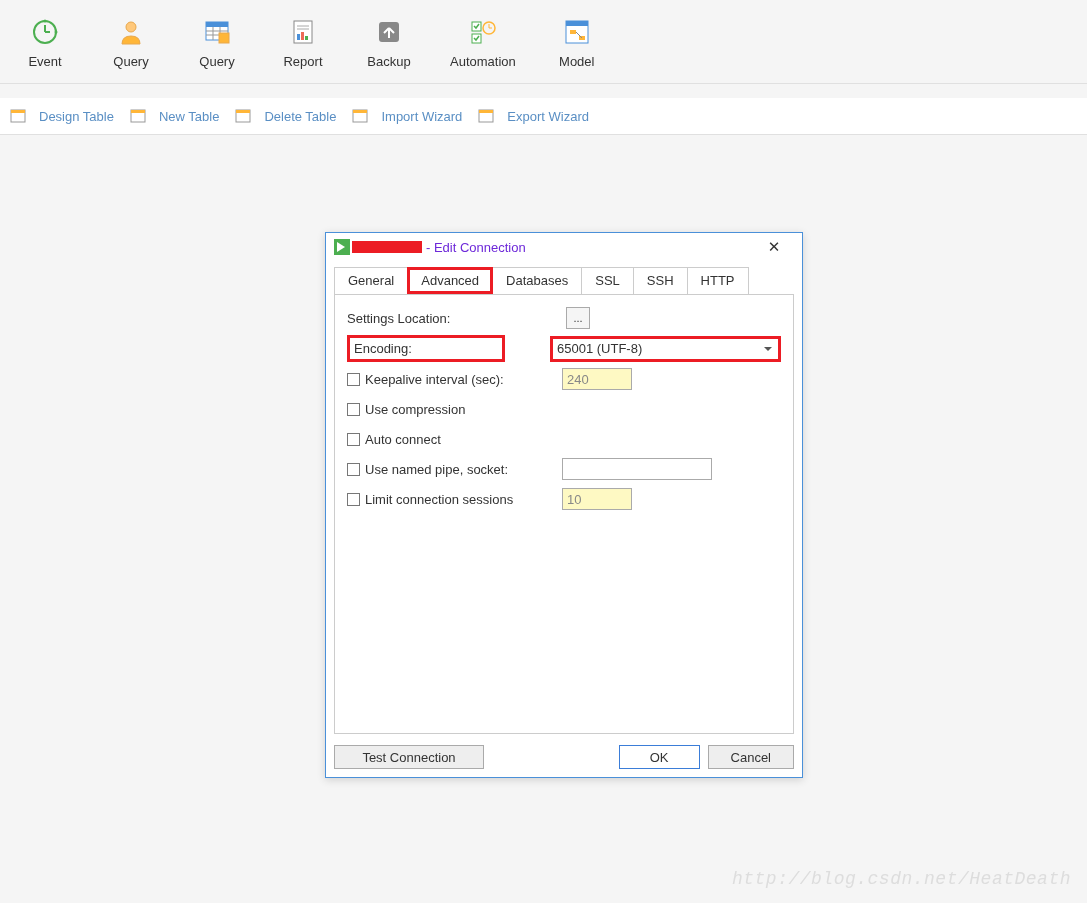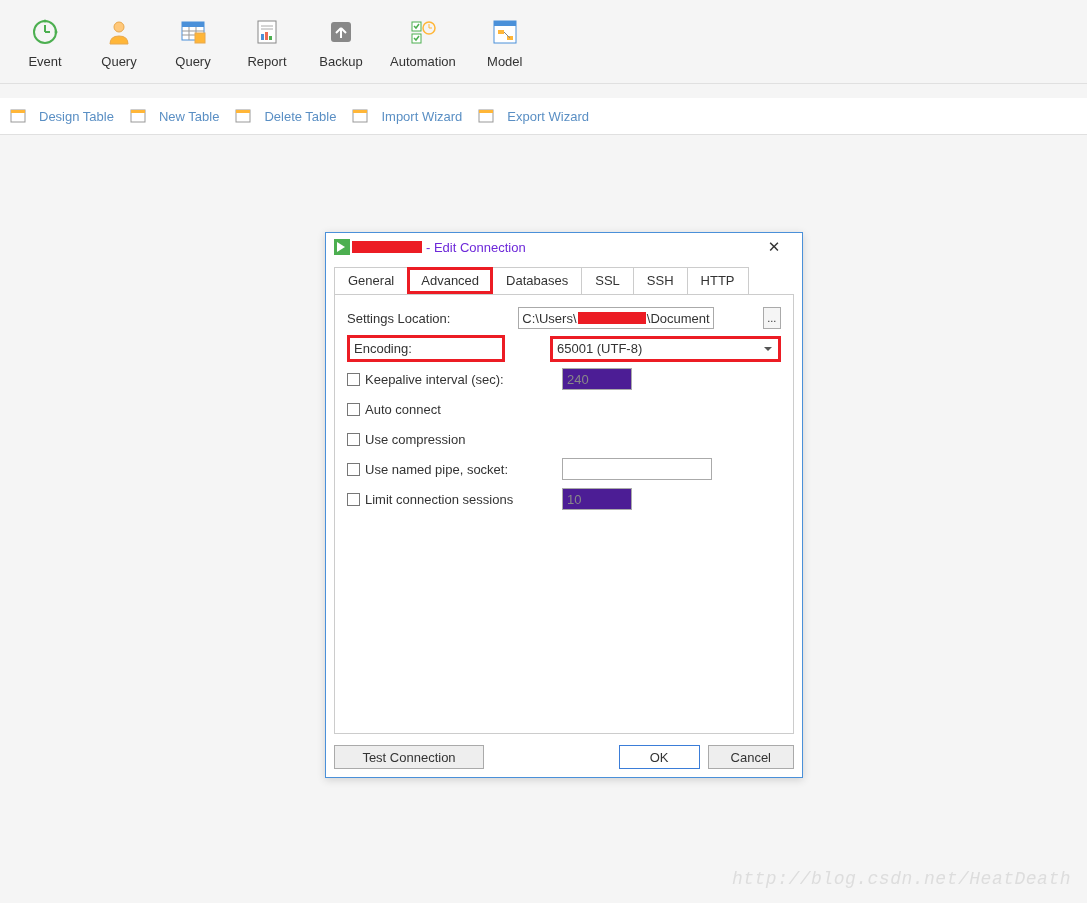--- a/index.html
+++ b/index.html
@@ -12,21 +12,21 @@
       height: 903px;
       position: relative;
       overflow: hidden;
     }
 
     
     .main-toolbar {
       background: #f5f5f5;
       padding: 18px 20px 14px;
       display: flex;
-      gap: 24px;
+      gap: 36px;
       border-bottom: 1px solid #e0e0e0;
     }
     .toolbar-item {
       display: flex;
       flex-direction: column;
       align-items: center;
       gap: 8px;
       cursor: pointer;
       min-width: 50px;
     }
@@ -149,21 +149,21 @@
       padding: 3px 4px;
       width: 170px;
     }
     .text-input {
       border: 1px solid #aaa;
       height: 22px;
       padding: 0 4px;
       font-size: 13px;
       background:#fff;
     }
-    .text-input.disabled { background:#4c1d95; color:#888; }
+    .text-input.disabled { background:#fef9c3; color:#888; }
     .select-input {
       border: 1px solid #3b7dd8;
       height: 24px;
       padding: 0 18px 0 4px;
       font-size: 13px;
       width: 248px;
       position: relative;
       display:flex; align-items:center;
       background:#fff;
     }
@@ -379,25 +379,20 @@
     <div class="tab inactive">Databases</div>
     <div class="tab inactive">SSL</div>
     <div class="tab inactive">SSH</div>
     <div class="tab inactive">HTTP</div>
   </div>
 
   <div class="tab-content">
 
     <div class="form-row">
       <div class="form-label">Settings Location:</div>
-      <div class="settings-path">
-        <span>C:\Users\</span>
-        <span class="redact"></span>
-        <span>\Document</span>
-      </div>
       <div class="browse-btn">
         <span>...</span>
       </div>
     </div>
 
     <div class="form-row">
       <div class="form-label highlight-box">Encoding:</div>
       <div class="select-input highlight-box" style="width:248px">
         <span>65001 (UTF-8)</span>
       </div>
@@ -407,28 +402,28 @@
       <div class="form-label chk-row">
         <span class="checkbox"></span>
         <span>Keepalive interval (sec):</span>
       </div>
       <input class="text-input disabled" style="width: 70px;" readonly="" value="240">
     </div>
 
     <div class="form-row">
       <div class="chk-row">
         <span class="checkbox"></span>
-        <span>Auto connect</span>
+        <span>Use compression</span>
       </div>
     </div>
 
     <div class="form-row">
       <div class="chk-row">
         <span class="checkbox"></span>
-        <span>Use compression</span>
+        <span>Auto connect</span>
       </div>
     </div>
 
     <div class="form-row">
       <div class="form-label chk-row">
         <span class="checkbox"></span>
         <span>Use named pipe, socket:</span>
       </div>
       <input class="text-input" style="width: 150px;" value="">
     </div>

